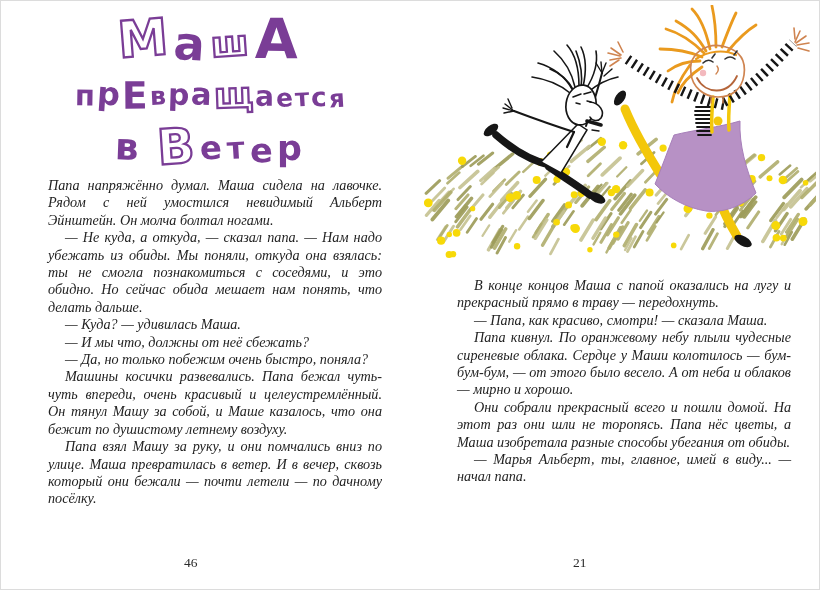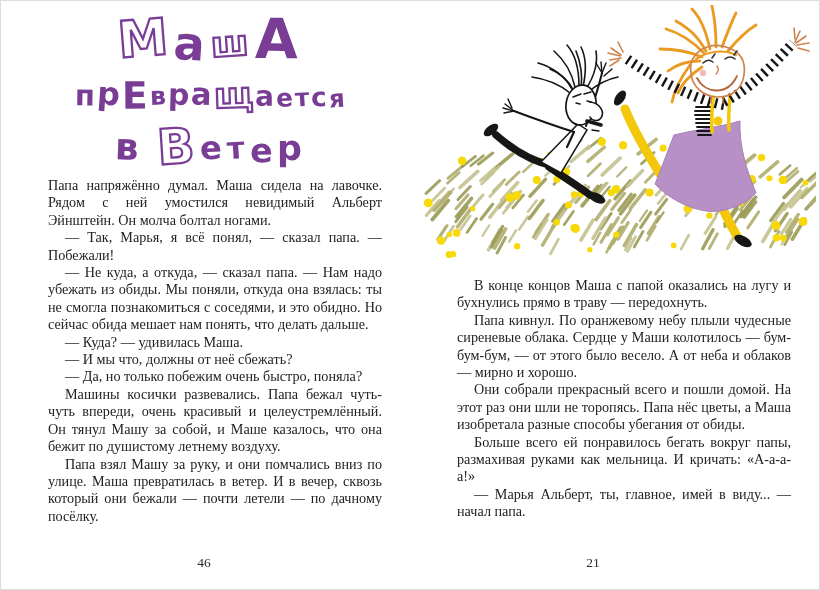--- a/index.html
+++ b/index.html
@@ -15,26 +15,26 @@
   .title{position:absolute;left:28px;top:12px;width:364px;text-align:center;
          color:var(--title);font-family:"DejaVu Sans",sans-serif;font-weight:bold;}
   .title-line{display:block;white-space:nowrap;}
   .tl1{font-size:42px;line-height:52px;letter-spacing:6px;}
   .tl2{font-size:29px;line-height:44px;letter-spacing:2px;}
   .tl3{font-size:36px;line-height:48px;letter-spacing:5px;}
   .title-line span{display:inline-block;}
   .title-line span.outl{-webkit-text-fill-color:#fff;-webkit-text-stroke:2.3px var(--title);}
   
   .text-col{position:absolute;width:334px;font-size:14.2px;line-height:17.4px;
-            color:var(--text);text-align:justify;}
+            color:var(--text);text-align:justify;font-style:italic;}
   .text-col p{margin:0;padding:0;}
   .text-col p.indent{text-indent:17px;}
   #left-text{left:47px;top:176px;}
   #right-text{left:456px;top:276px;}
-  .pagenum{position:absolute;top:554px;width:40px;text-align:center;
+  .pagenum{position:absolute;top:554px;width:40px;
            font-size:13.5px;color:#2b2b2b;}
   #pn-left{left:183px;}
   #pn-right{left:572px;}
   
   #illustration{position:absolute;left:423px;top:4px;width:392px;height:262px;}
   .ink{stroke:var(--ink);fill:none;stroke-linecap:round;}
   .inkfill{fill:var(--ink);stroke:none;}
   .whitefill{fill:#fff;}
   .hairS{stroke:var(--hair);fill:none;stroke-linecap:round;}
   .skinS{stroke:var(--skin);fill:none;stroke-linecap:round;}
@@ -48,21 +48,20 @@
 <div class="spread">
 
   <div>
     <div class="title">
       <span class="title-line tl1"><span class="outl" style="font-size: 120%; transform: rotate(-4.5deg) translateY(-2.5px);">М</span><span style="font-size: 110%; transform: rotate(3.8deg) translateY(2.1px);">а</span><span class="outl" style="font-size: 84%; transform: rotate(-4deg) translateY(-2.2px);">ш</span><span style="font-size: 132%; transform: rotate(0.5deg) translateY(0.3px);">А</span></span>
       <span class="title-line tl2"><span style="font-size: 100%; transform: rotate(0.9deg) translateY(-1.7px);">п</span><span style="font-size: 110%; transform: rotate(3.9deg) translateY(-2.1px);">р</span><span style="font-size: 130%; transform: rotate(-0.4deg) translateY(1.6px);">Е</span><span style="font-size: 88%; transform: rotate(-2.6deg) translateY(-2.4px);">в</span><span style="font-size: 103%; transform: rotate(1.8deg) translateY(-2.1px);">р</span><span style="font-size: 106%; transform: rotate(2.7deg) translateY(-2.1px);">а</span><span class="outl" style="font-size: 122%; transform: rotate(-2deg) translateY(0.5px);">щ</span><span style="font-size: 97%; transform: rotate(0.1deg) translateY(-1.3px);">а</span><span style="font-size: 86%; transform: rotate(-3.2deg) translateY(-0.6px);">е</span><span style="font-size: 85%; transform: rotate(-3.5deg) translateY(-0.9px);">т</span><span style="font-size: 91%; transform: rotate(-1.8deg) translateY(-0.7px);">с</span><span style="font-size: 85%; transform: rotate(-3.5deg) translateY(0px);">я</span></span>
       <span class="title-line tl3"><span style="font-size: 104%; transform: rotate(2.1deg) translateY(-1.2px);">в</span><span style="width: 14px;"> </span><span class="outl" style="font-size: 136%; transform: rotate(-3.7deg) translateY(2.4px);">В</span><span style="font-size: 90%; transform: rotate(-2deg) translateY(-2px);">е</span><span style="font-size: 85%; transform: rotate(-3.7deg) translateY(-2.5px);">т</span><span style="font-size: 93%; transform: rotate(-1.1deg) translateY(1.2px);">е</span><span style="font-size: 97%; transform: rotate(-0.1deg) translateY(-1px);">р</span></span>
     </div>
     <div class="text-col" id="left-text">
         <p>Папа напряжённо думал. Маша сидела на лавочке. Рядом с ней умостился невидимый Альберт Эйнштейн. Он молча болтал ногами.</p>
-        <p class="indent">— Так, Марья, я всё понял, — сказал папа. — Побежали!</p>
         <p class="indent">— Не куда, а откуда, — сказал папа. — Нам надо убежать из обиды. Мы поняли, откуда она взялась: ты не смогла познакомиться с соседями, и это обидно. Но сейчас обида мешает нам понять, что делать дальше.</p>
         <p class="indent">— Куда? — удивилась Маша.</p>
         <p class="indent">— И мы что, должны от неё сбежать?</p>
         <p class="indent">— Да, но только побежим очень быстро, поняла?</p>
         <p class="indent">Машины косички развевались. Папа бежал чуть-чуть впереди, очень красивый и целеустремлённый. Он тянул Машу за собой, и Маше казалось, что она бежит по душистому летнему воздуху.</p>
         <p class="indent">Папа взял Машу за руку, и они помчались вниз по улице. Маша превратилась в ветер. И в вечер, сквозь который они бежали — почти летели — по дачному посёлку.</p>
       </div>
     <div class="pagenum" id="pn-left">46</div>
   </div>
 
@@ -405,21 +404,21 @@
             <path d="M301,54 q5,-4 10,0"></path>
           <path d="M288,53 l3,-4"></path>
             <path d="M310,50 l3,-4"></path>
         </g>
         <path class="skinS" stroke-width="1.4" d="M293,61 q3,4 -1,8"></path>
         <circle cx="279" cy="68" r="3.2" fill="#f3b9be"></circle>
       </g>
     </svg>
 
     <div class="text-col" id="right-text">
-        <p class="indent">В конце концов Маша с папой оказались на лугу и бухнулись прямо в траву — передохнуть.</p>
+        <p class="indent">В конце концов Маша с папой оказались на лугу и прекрасный прямо в траву — передохнуть.</p>
+        <p class="indent">— Папа, как красиво, смотри! — сказала Маша.</p>
         <p class="indent">Папа кивнул. По оранжевому небу плыли чудесные сиреневые облака. Сердце у Маши колотилось — бум-бум-бум, — от этого было весело. А от неба и облаков — мирно и хорошо.</p>
         <p class="indent">Они собрали прекрасный всего и пошли домой. На этот раз они шли не торопясь. Папа нёс цветы, а Маша изобретала разные способы убегания от обиды.</p>
-        <p class="indent">Больше всего ей понравилось бегать вокруг папы, размахивая руками как мельница. И кричать: «А-а-а-а!»</p>
         <p class="indent">— Марья Альберт, ты, главное, имей в виду... — начал папа.</p>
       </div>
     <div class="pagenum" id="pn-right">21</div>
   </div>
 </div>
 
 </body></html>

